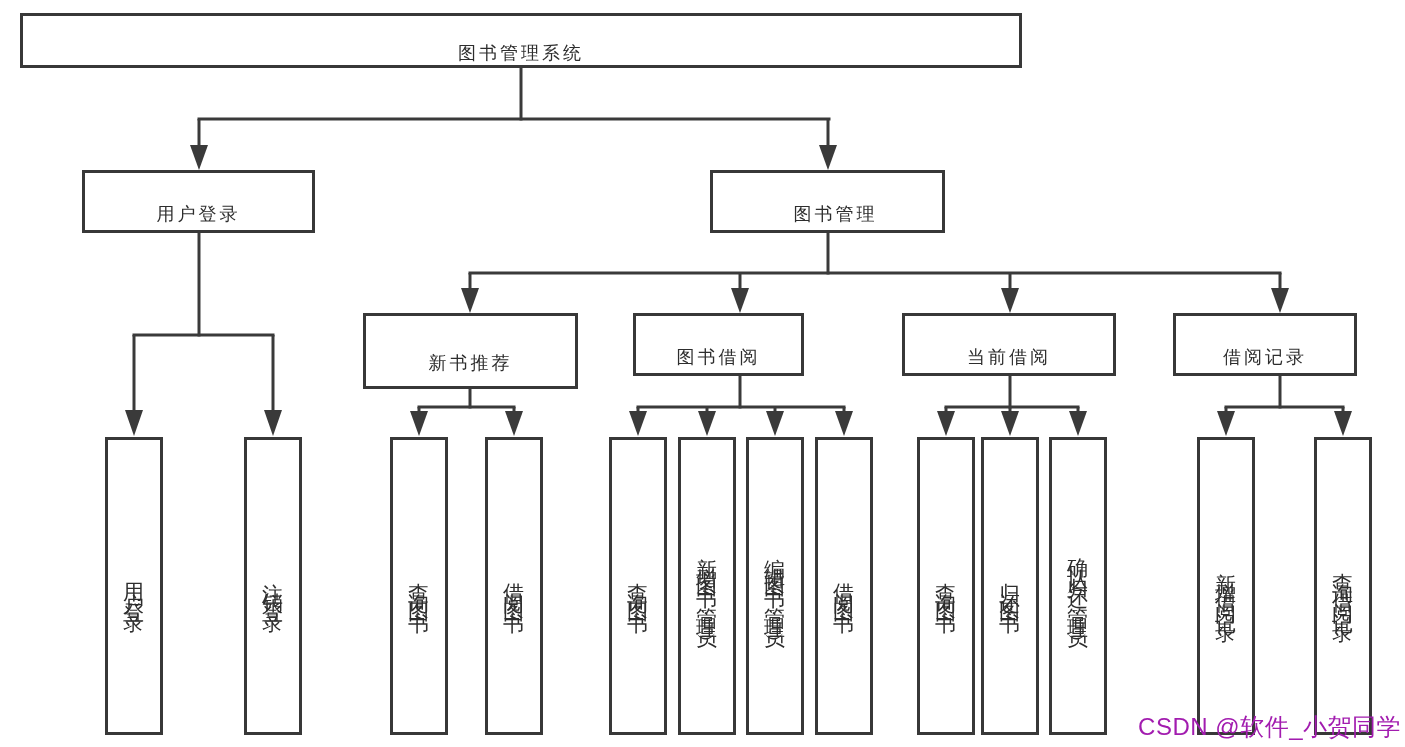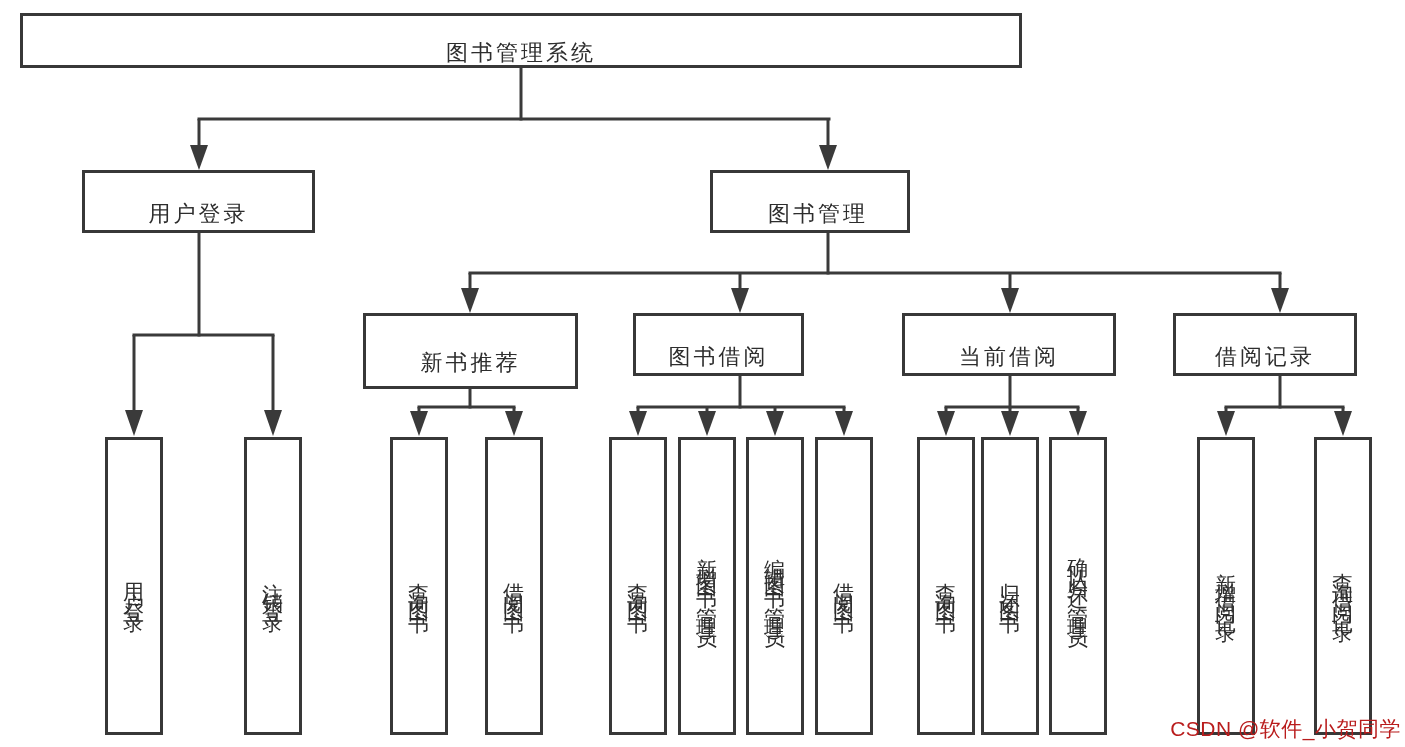--- a/index.html
+++ b/index.html
@@ -24,39 +24,39 @@
     box-sizing: border-box;
     border: 3px solid #383838;
     background: #ffffff;
     display: flex;
     align-items: center;
     justify-content: center;
     color: #2d2d2d;
     z-index: 1;
   }
   .hlabel {
-    font-size: 22px;
+    font-size: 18px;
     letter-spacing: 3px;
     white-space: nowrap;
     margin-top: 24px;
   }
   .leaf .vtext {
     writing-mode: vertical-rl;
     font-size: 21px;
     line-height: 1;
     letter-spacing: 10px;
     white-space: nowrap;
   }
   .watermark {
     position: absolute;
     right: 4px;
     bottom: 4px;
     z-index: 2;
-    font-size: 21px;
-    color: #b91c1c;
+    font-size: 24px;
+    color: #a21caf;
     letter-spacing: 0.5px;
     white-space: nowrap;
     margin-top: 8px;
   }
 </style>
 </head>
 <body>
 
 <div id="canvas">
 
@@ -136,21 +136,21 @@
     </g>
   </svg>
 
   <div class="box" style="left:20px; top:13px; width:1002px; height:55px;">
     <span class="hlabel">图书管理系统</span>
   </div>
 
   <div class="box" style="left:82px; top:170px; width:233px; height:63px;">
     <span class="hlabel">用户登录</span>
   </div>
-  <div class="box" style="left:710px; top:170px; width:200px; height:63px;padding-left:16px;">
+  <div class="box" style="left:710px; top:170px; width:235px; height:63px;padding-left:16px;">
     <span class="hlabel">图书管理</span>
   </div>
 
   <div class="box" style="left:363px; top:313px; width:215px; height:76px;">
     <span class="hlabel">新书推荐</span>
   </div>
   <div class="box" style="left:633px; top:313px; width:171px; height:63px;">
     <span class="hlabel">图书借阅</span>
   </div>
   <div class="box" style="left:902px; top:313px; width:214px; height:63px;">

